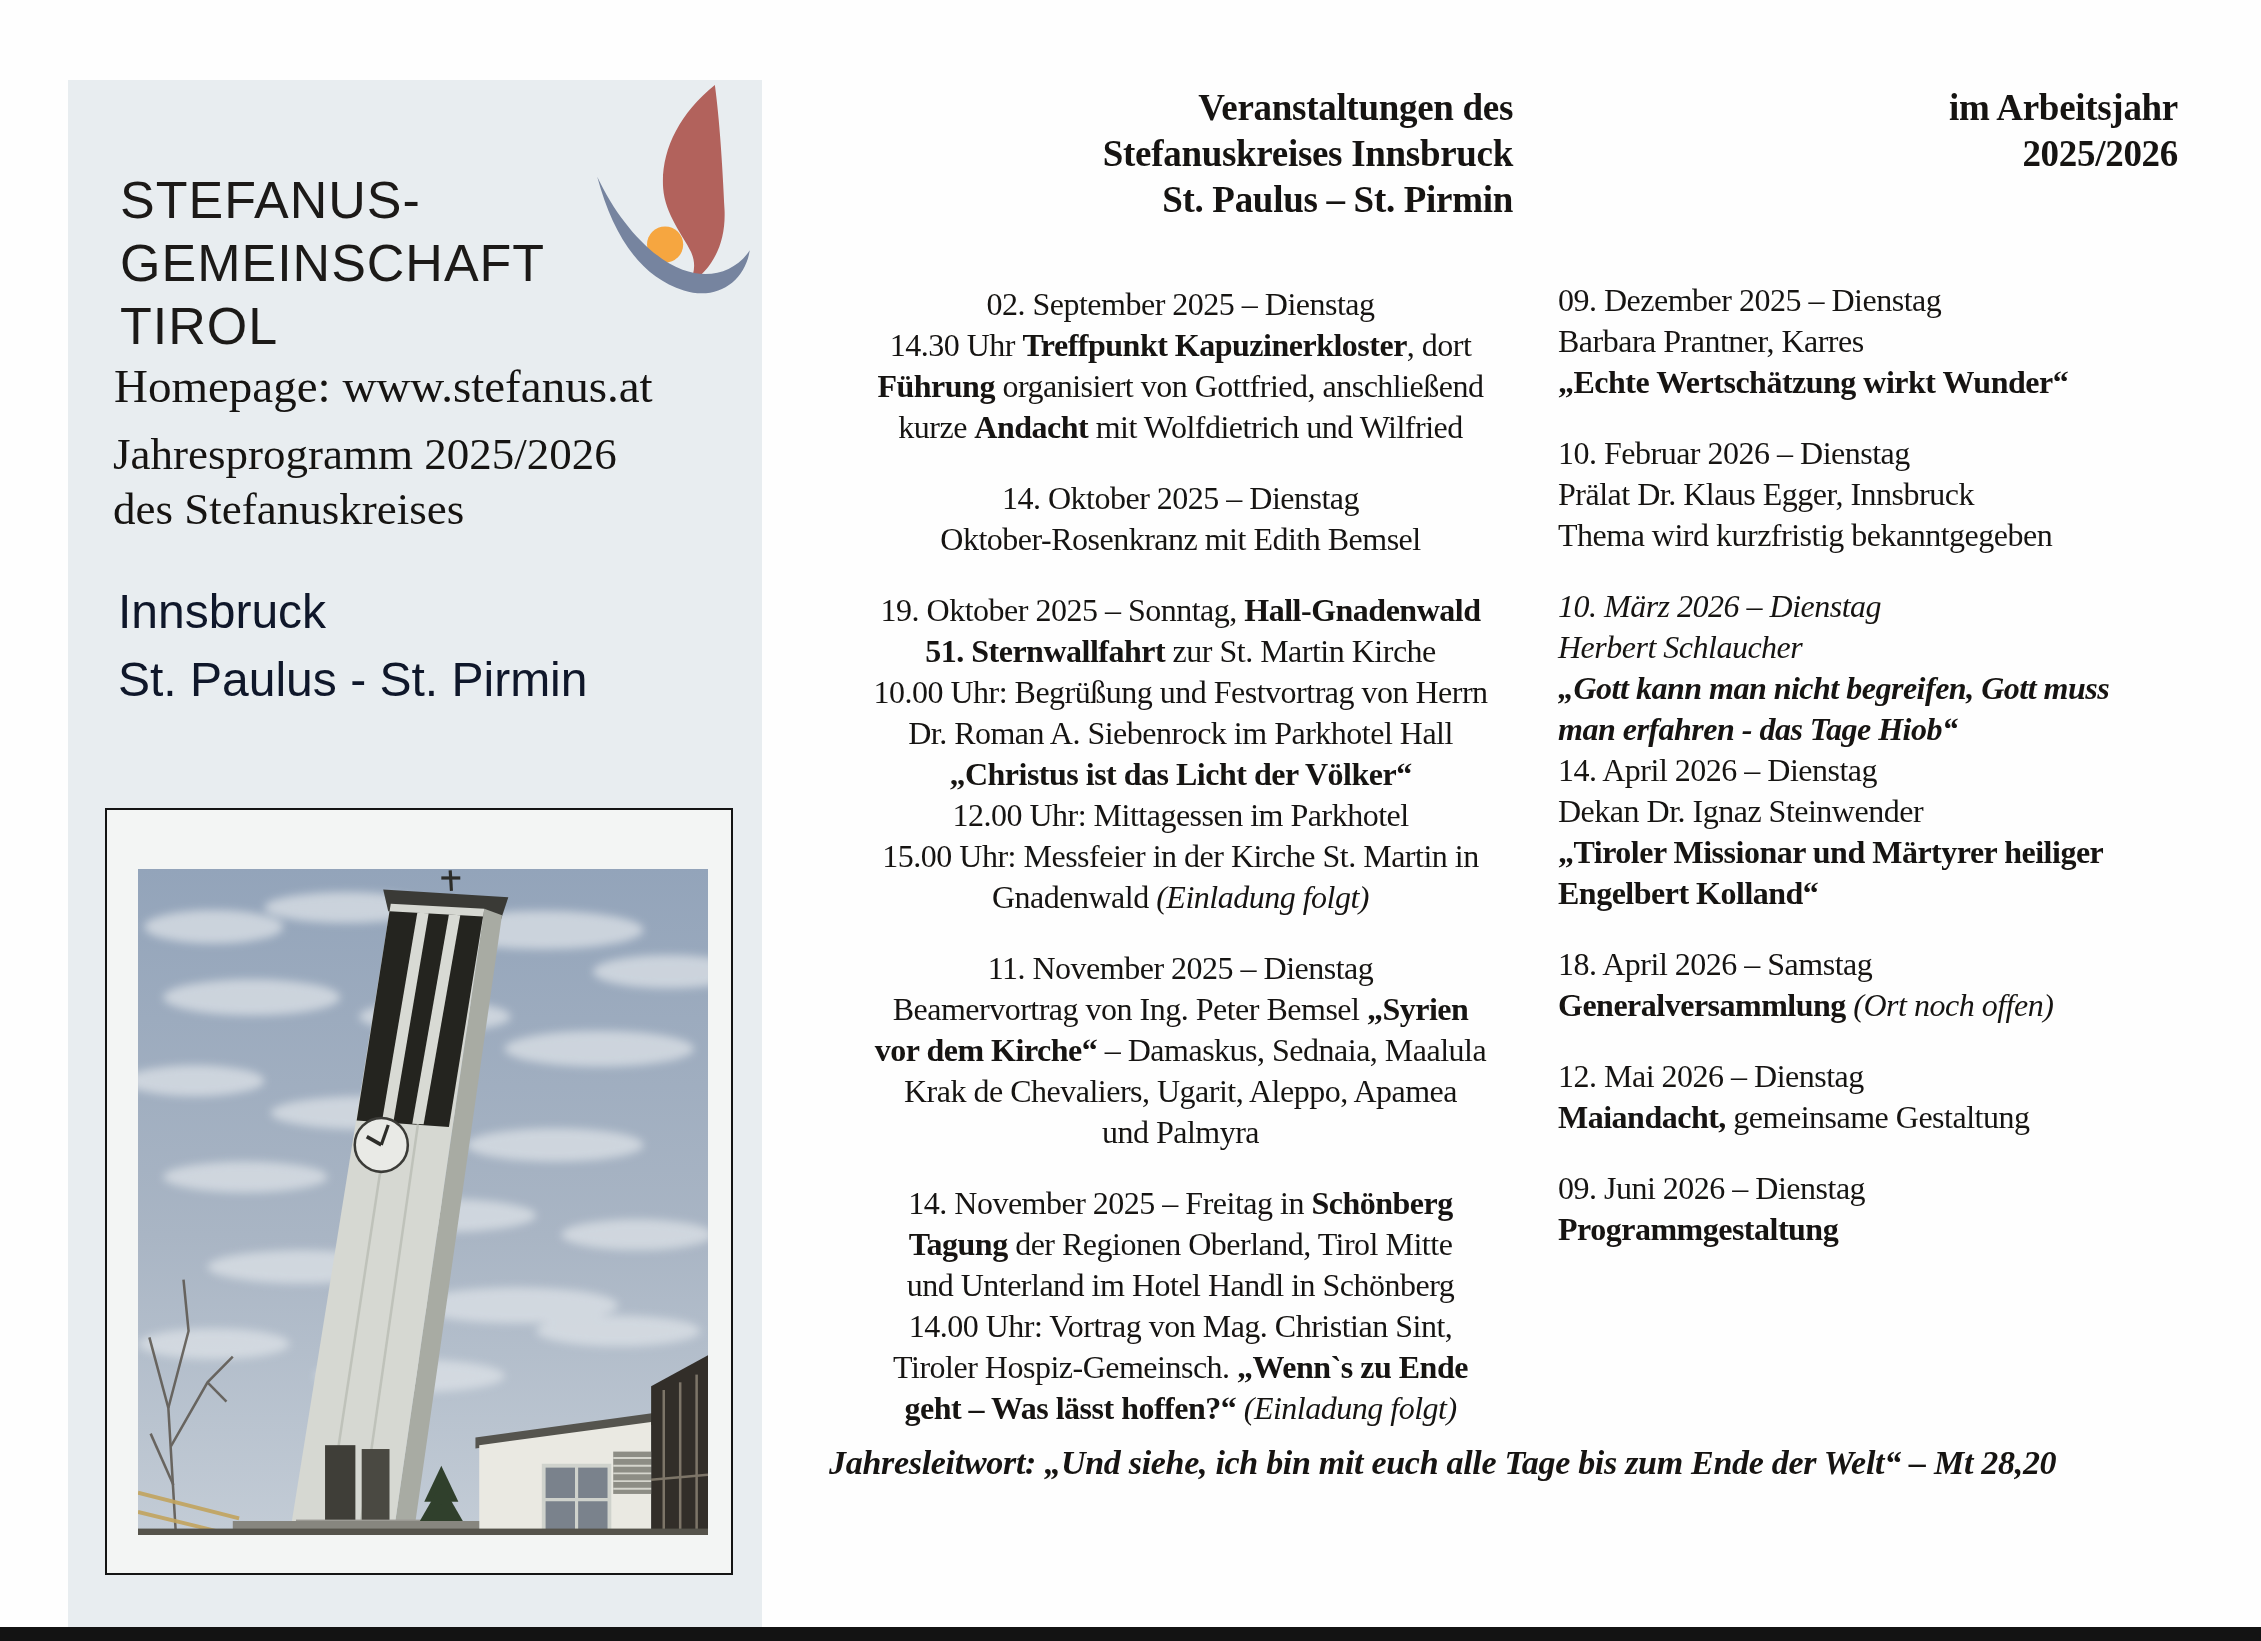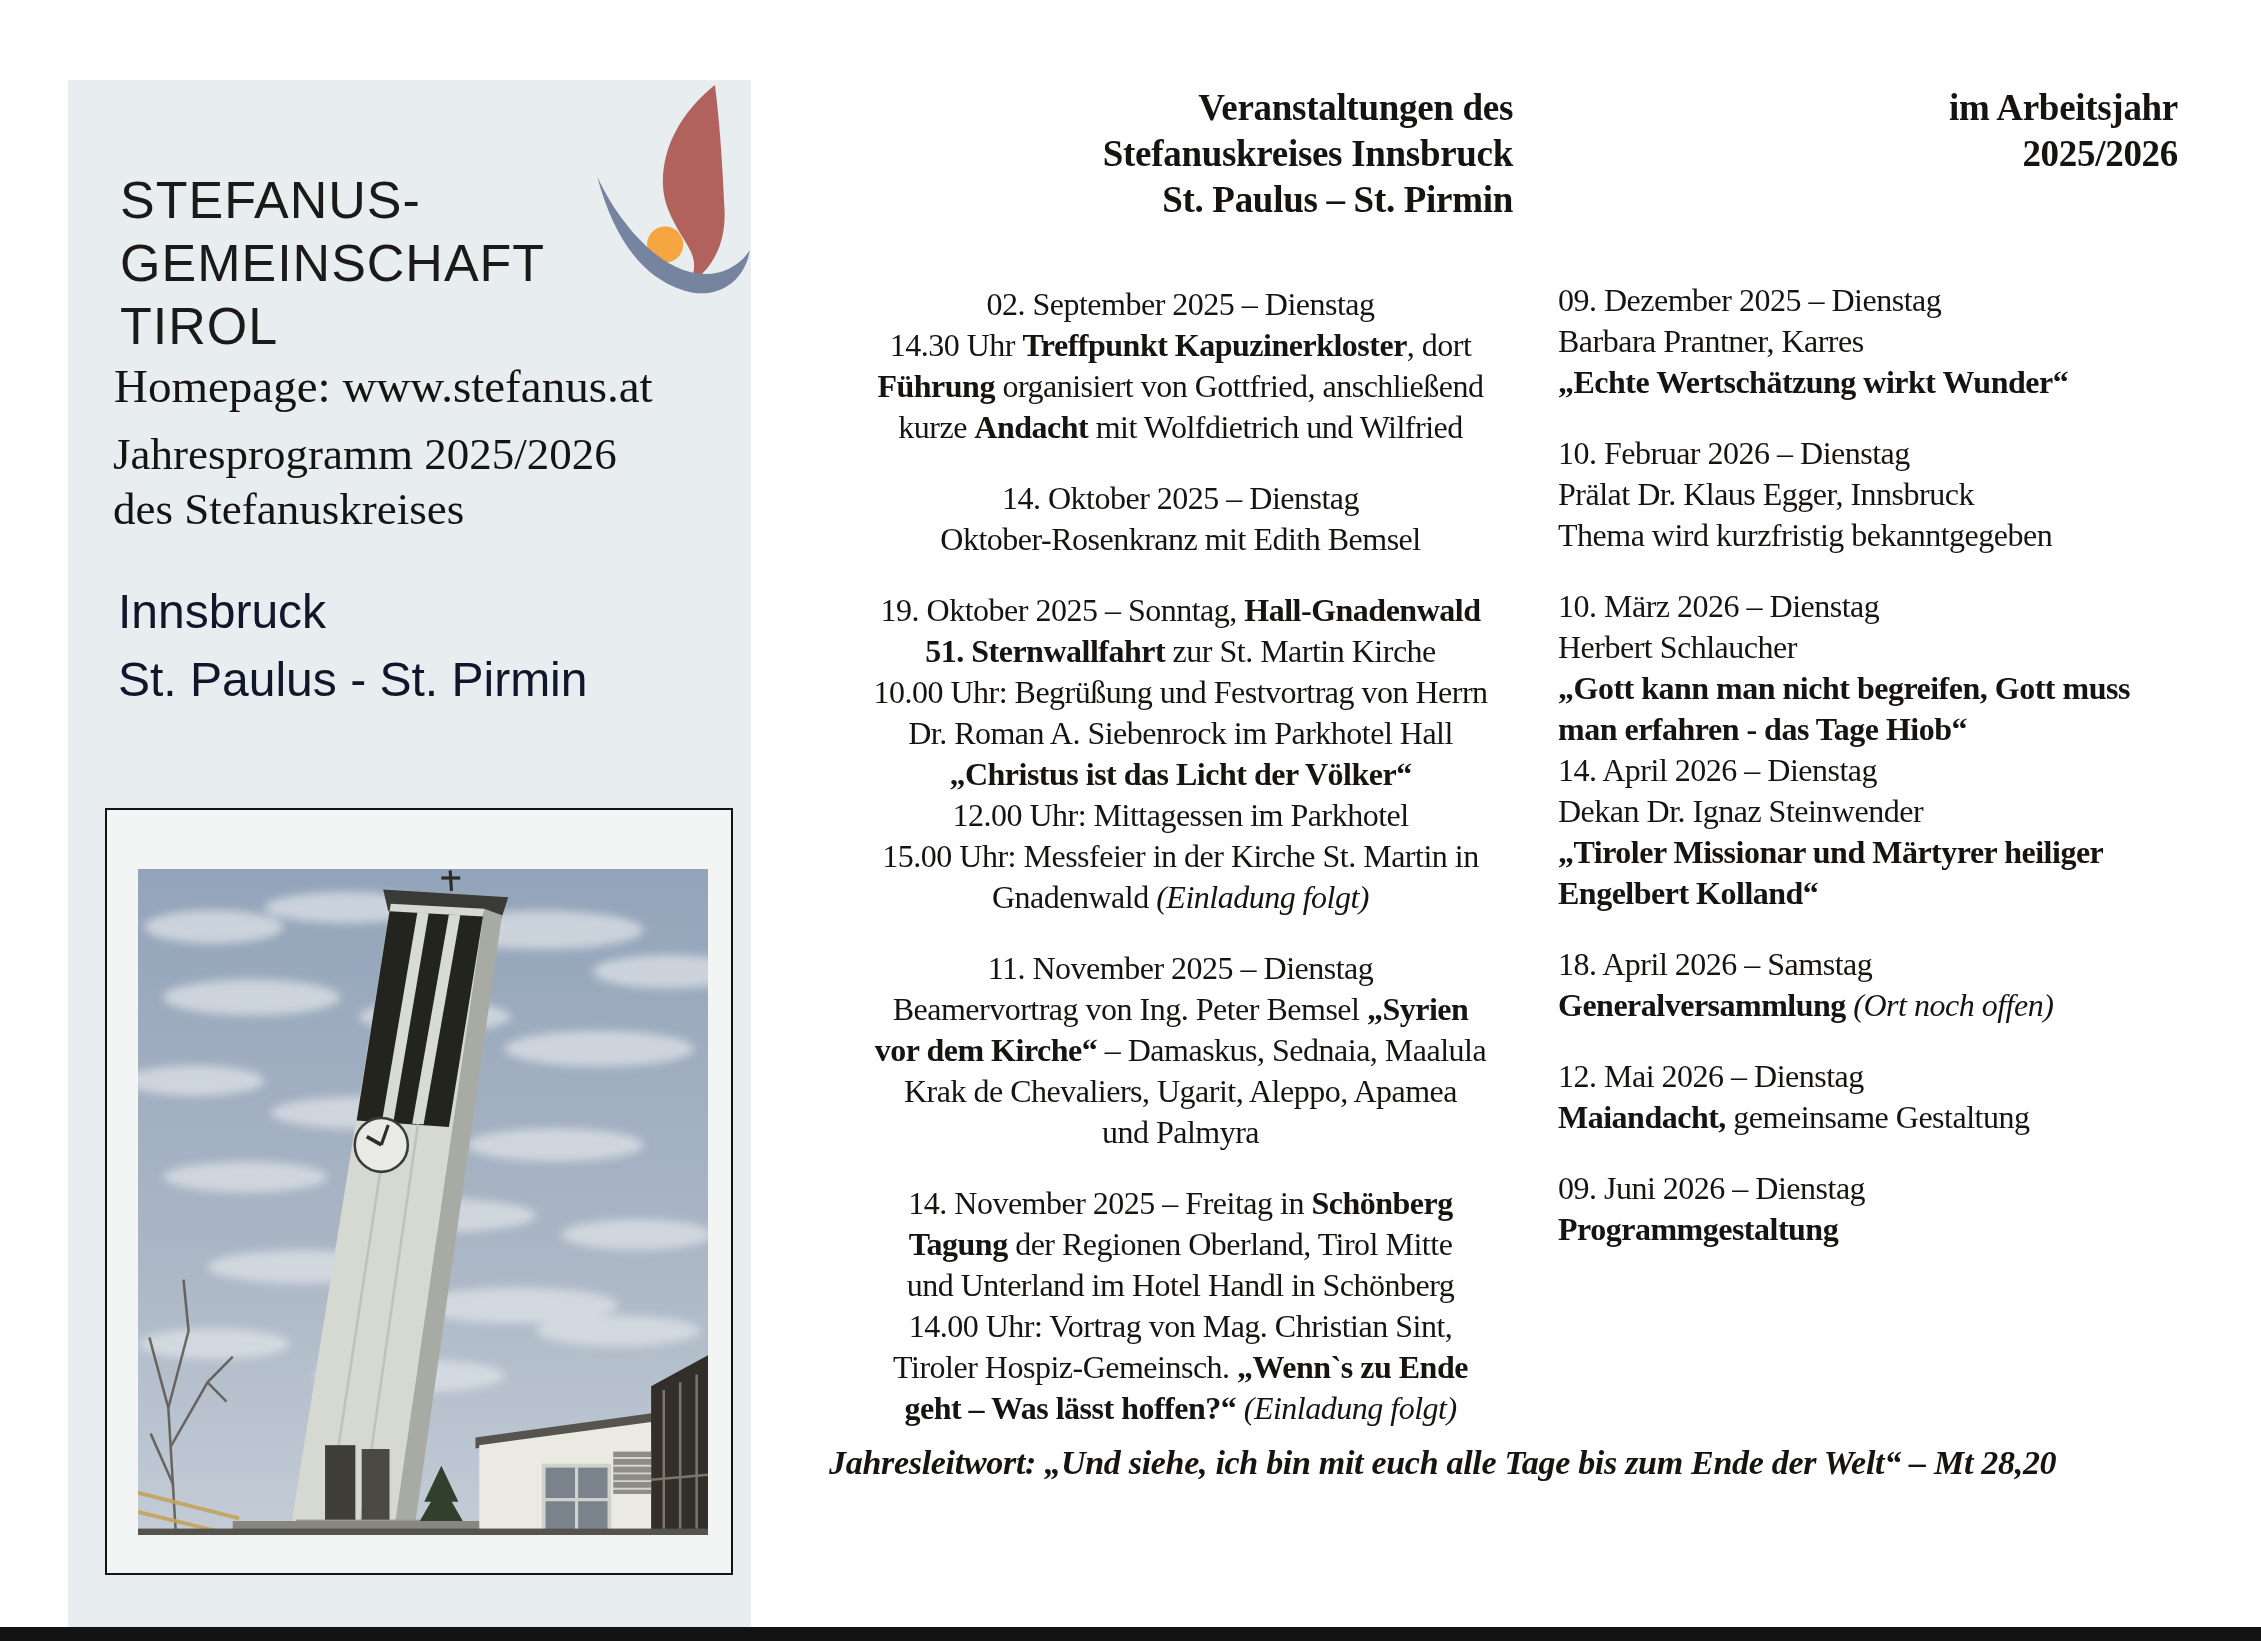--- a/index.html
+++ b/index.html
@@ -3,21 +3,21 @@
 <meta charset="utf-8">
 <style>
   html,body{margin:0;padding:0;background:#ffffff;}
   body{width:2261px;height:1642px;position:relative;overflow:hidden;
        font-family:"Liberation Serif",serif;color:#161412;}
   .page{position:absolute;left:0;top:0;width:2261px;height:1642px;background:#fefefe;}
   .serif{font-family:"Liberation Serif",serif;}
   .sans{font-family:"Liberation Sans",sans-serif;}
 
   
-  .left-panel{position:absolute;left:68px;top:80px;width:683px;height:1548px;background:#e8edf0;}
+  .left-panel{position:absolute;left:68px;top:80px;width:683px;height:1548px;background:#e8edf0;padding-left:11px;}
   .org-name{position:absolute;left:52px;top:89px;font-size:52px;line-height:63px;
             letter-spacing:1px;color:#1c1a18;}
   .logo{position:absolute;left:524px;top:1.3px;width:163px;height:234px;}
   .homepage{position:absolute;left:46px;top:279px;font-size:47px;white-space:nowrap;}
   .program{position:absolute;left:45px;top:347px;font-size:45px;line-height:55px;white-space:nowrap;}
   .location{position:absolute;left:50px;top:498px;font-size:48px;line-height:68px;white-space:nowrap;color:#0f172a;}
 
   .photo-frame{position:absolute;left:37px;top:728px;width:628px;height:767px;
                border:2.6px solid #141414;background:#f3f5f4;box-sizing:border-box;}
   .photo{position:absolute;left:31px;top:59px;width:570px;height:666px;display:block;}
@@ -26,21 +26,21 @@
   .col{position:absolute;top:85px;}
   .col-mid{left:829px;width:703px;}
   .col-right{left:1558px;width:697px;}
   .col-header{font-weight:bold;font-size:37px;line-height:46px;text-align:right;letter-spacing:-0.3px;}
   .col-mid .col-header{width:684px;}
   .col-right .col-header{width:620px;}
   .col-mid .events{margin-top:61px;text-align:center;}
   .col-right .events{margin-top:103px;}
   .event{font-size:32px;line-height:41px;margin-bottom:30px;letter-spacing:-0.5px;}
   .event:last-child{margin-bottom:0;}
-  .event.no-gap{margin-bottom:0;}
+  .event.no-gap{margin-bottom:0;font-style:italic;}
   .line{white-space:nowrap;}
   .line .b{font-weight:bold;}
   .line .i{font-style:italic;}
 
   .footer{position:absolute;left:829px;top:1444px;font-size:34px;font-weight:bold;
           font-style:italic;white-space:nowrap;letter-spacing:-0.3px;}
 
   .scan-bar{position:absolute;left:0;top:1627px;width:2261px;height:15px;background:#131313;}
 </style>
 </head>

